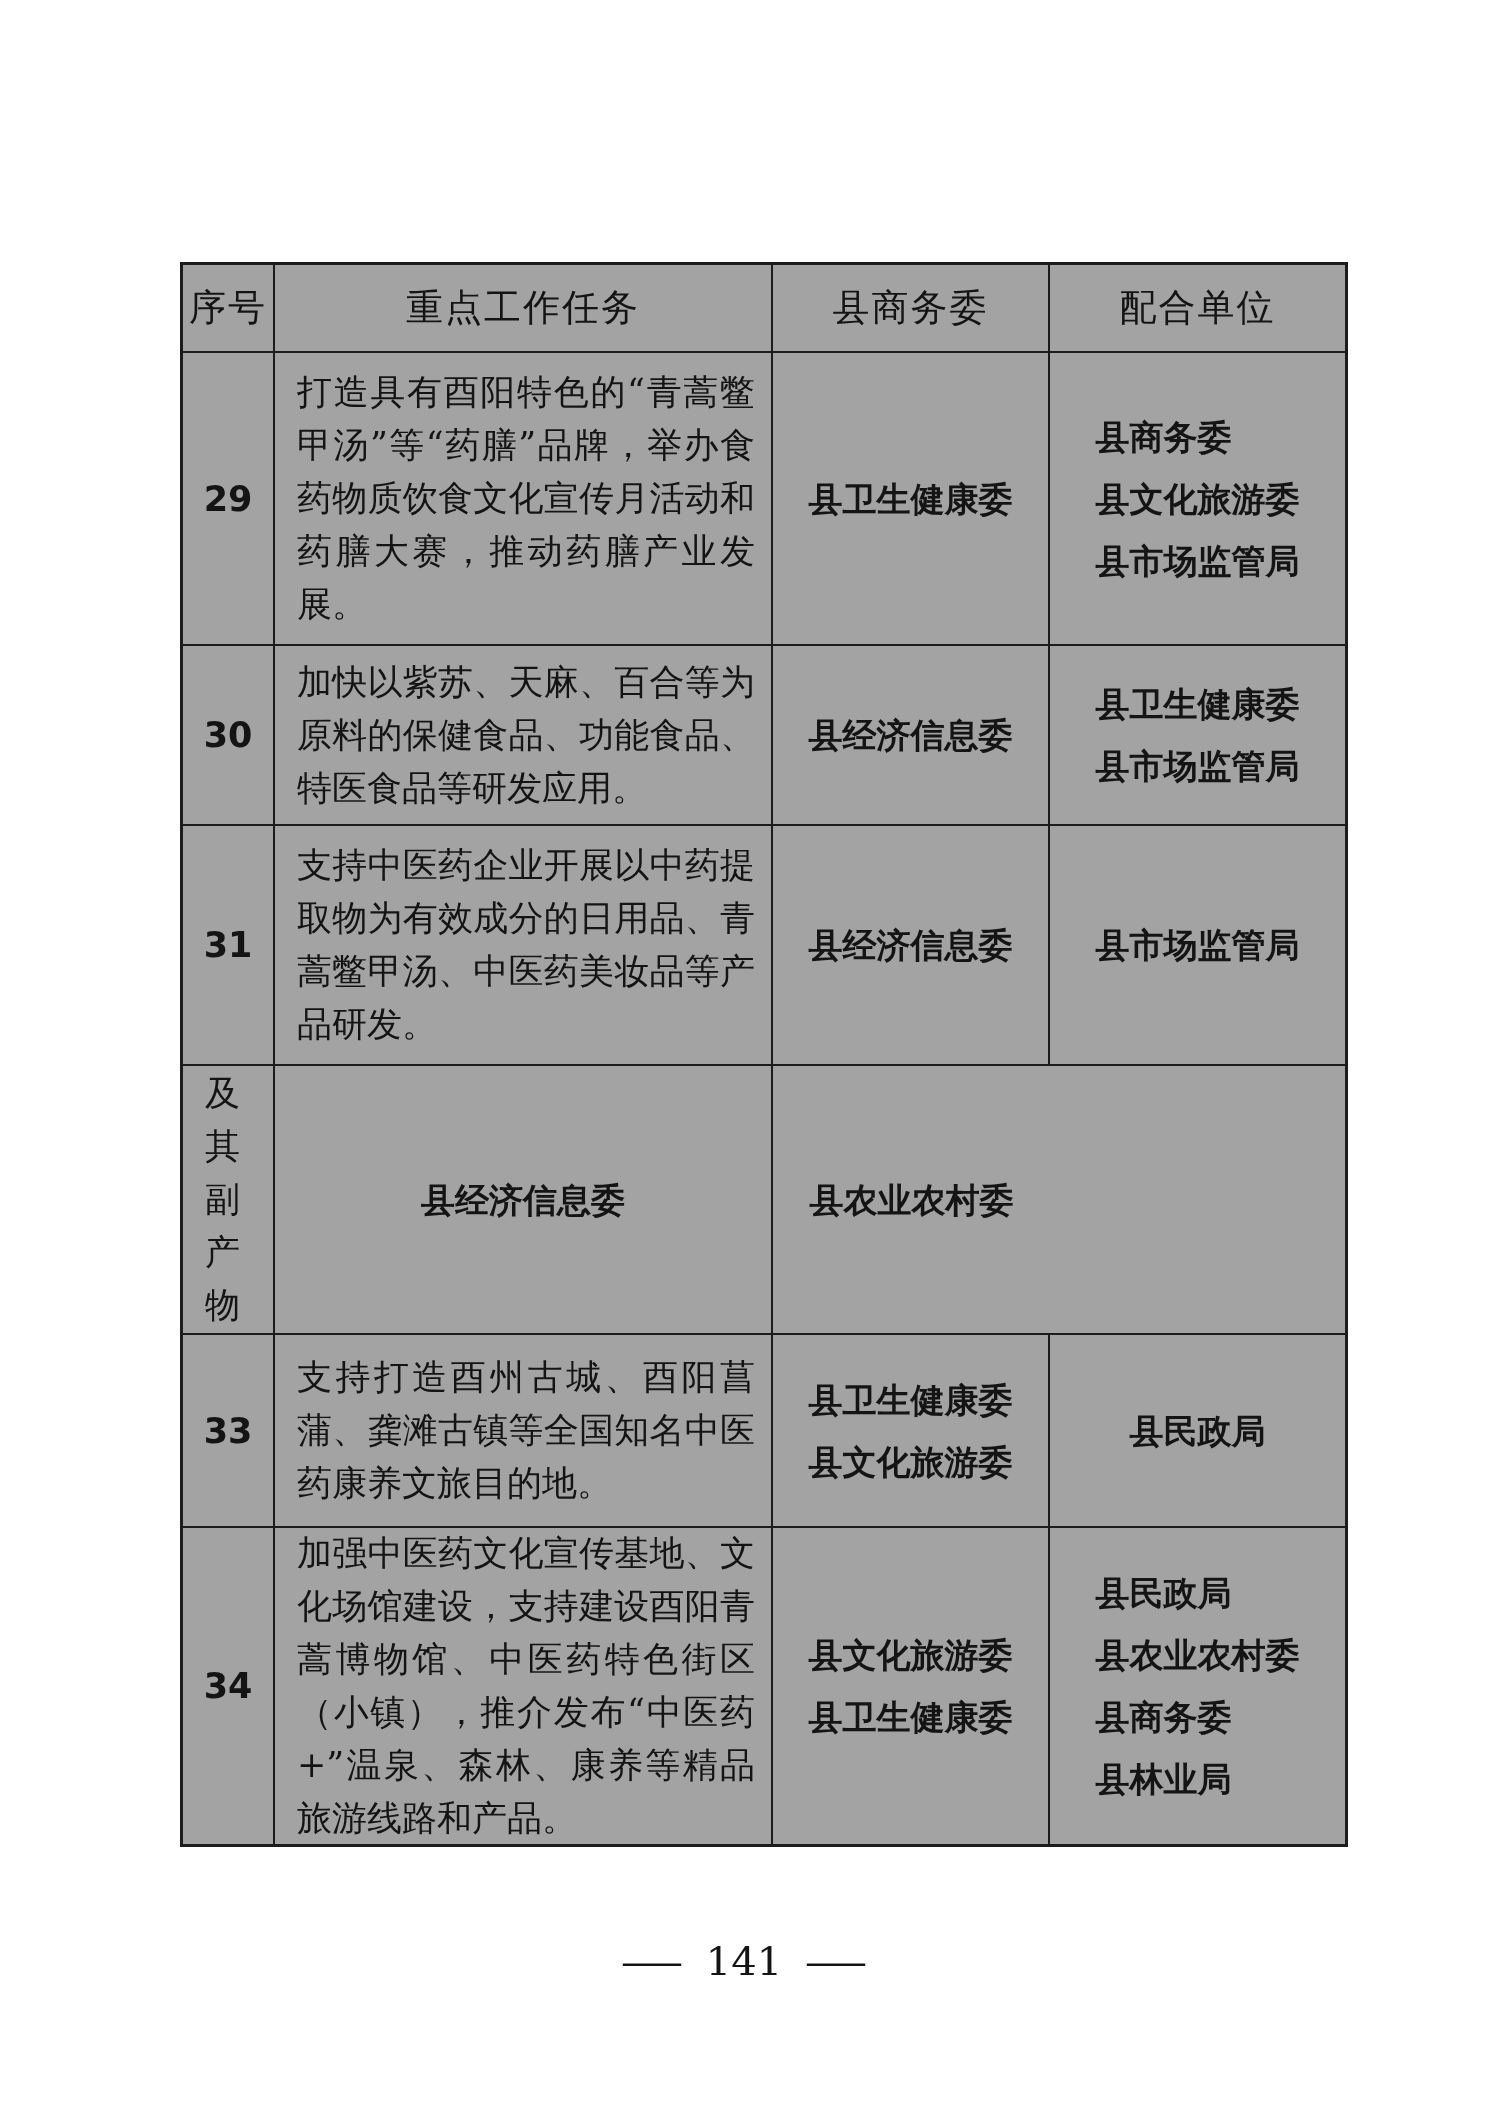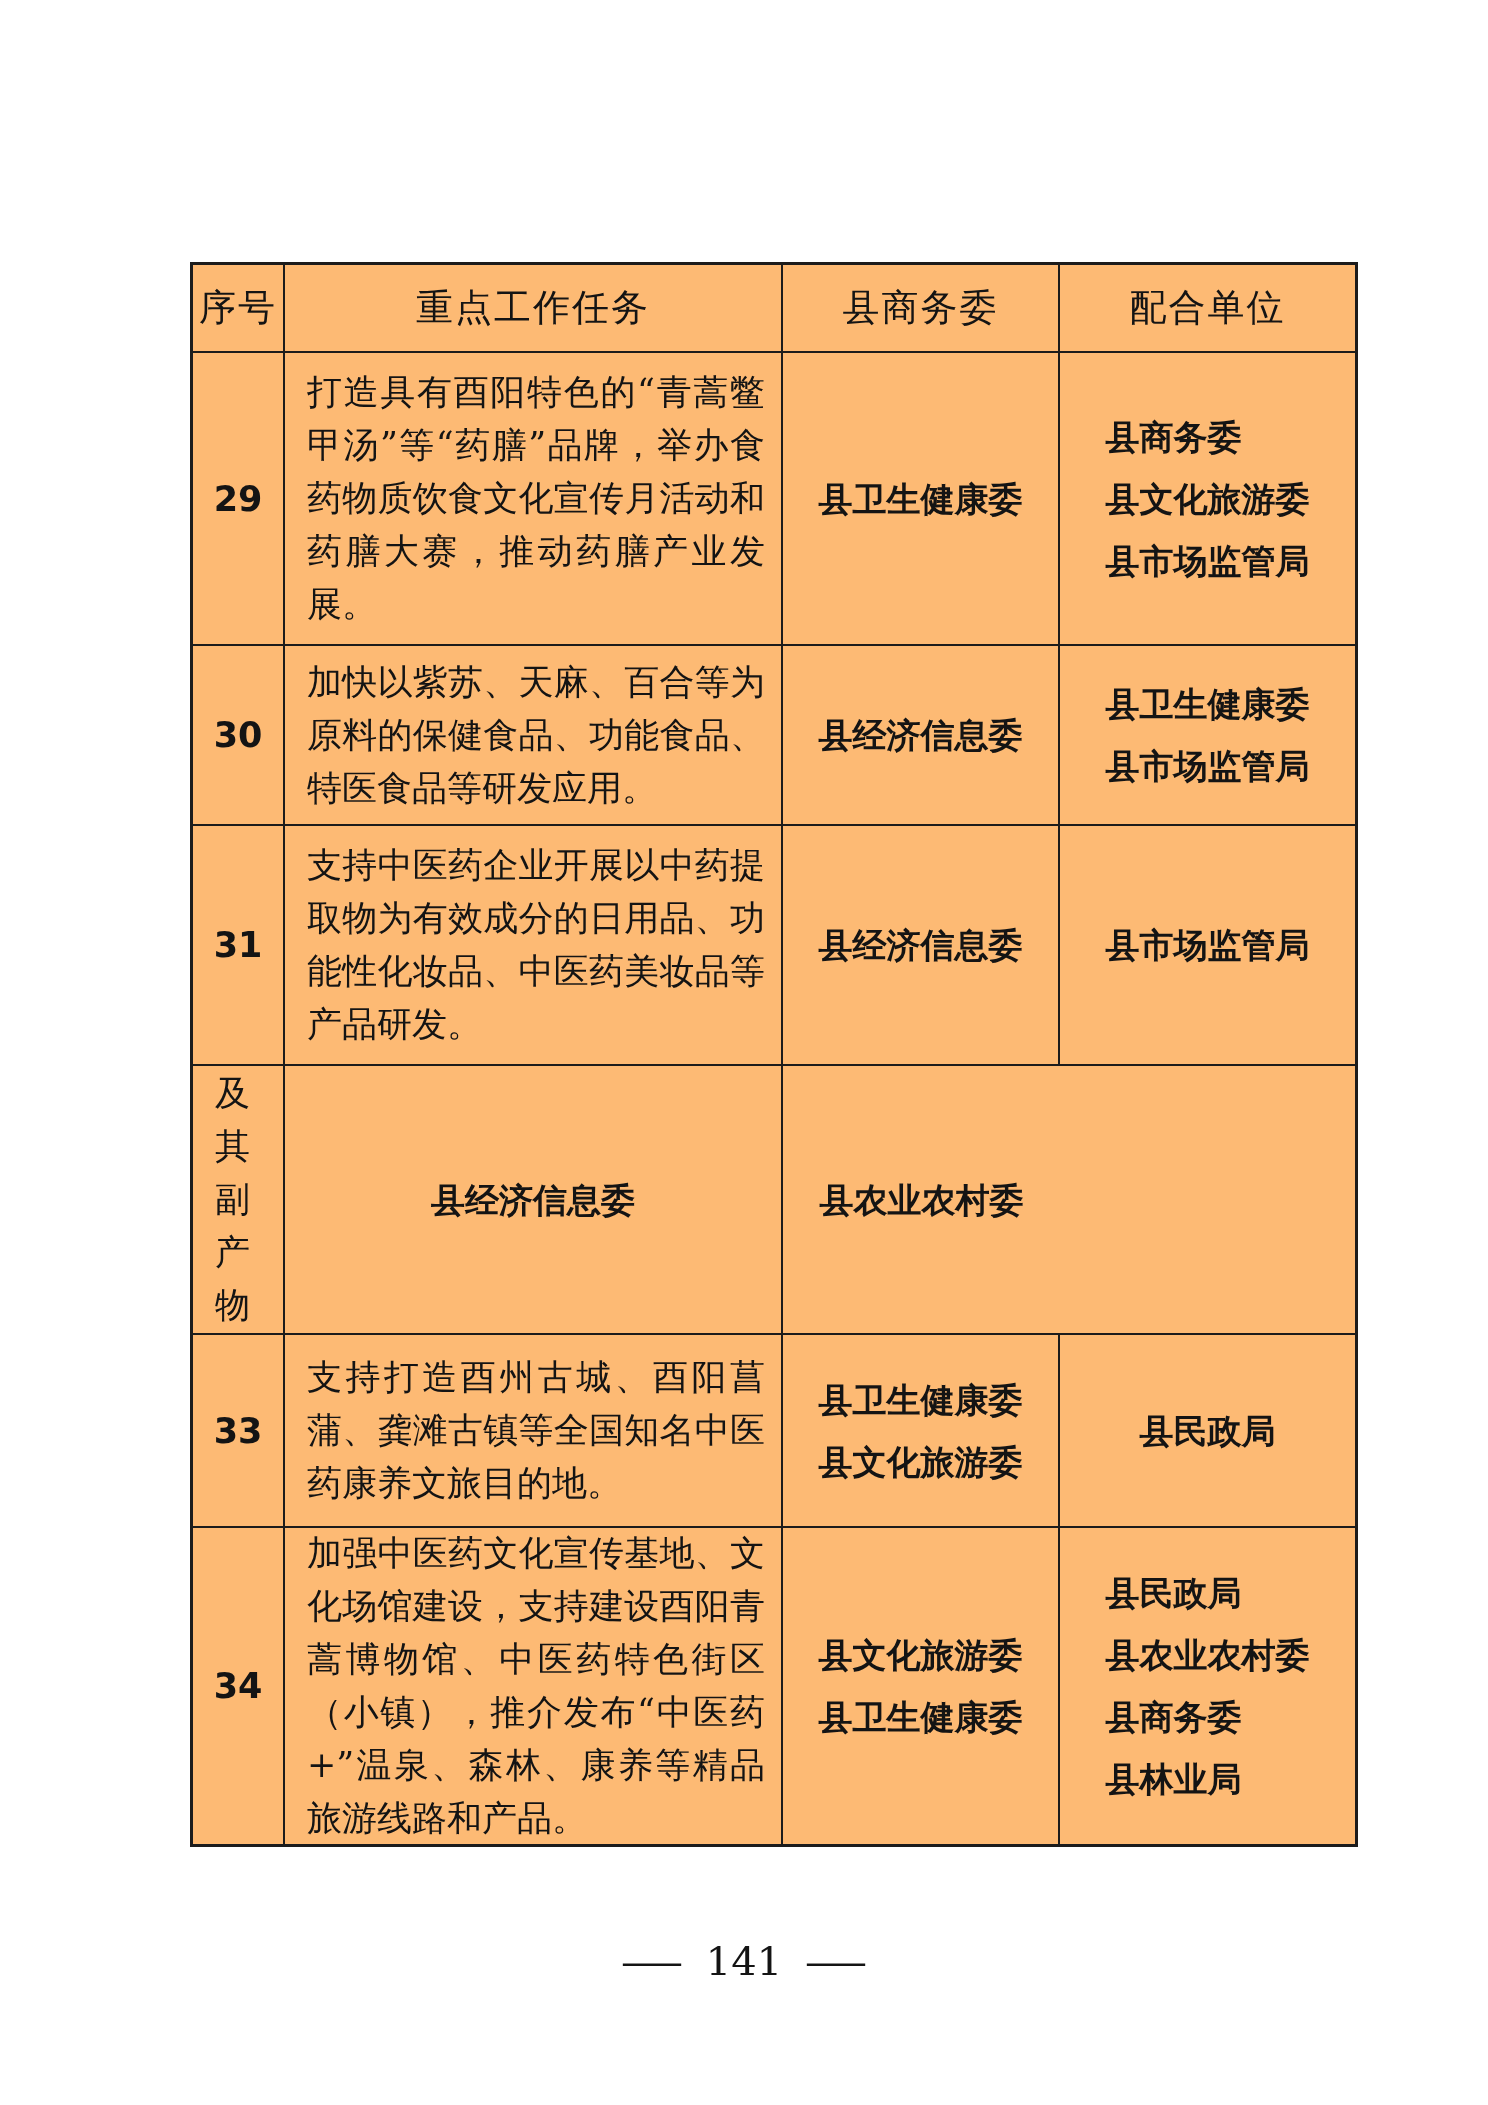--- a/index.html
+++ b/index.html
@@ -7,25 +7,25 @@
     position:relative;
     width:1488px;height:2105px;
     background:#ffffff;
     margin:0 auto;
     font-family:"DejaVu Serif","Liberation Serif",serif;
     color:#141414;
     overflow:hidden;
   }
   .doc-table{
     position:absolute;
-    left:190px;top:262px;
+    left:180px;top:262px;
     width:1168px;
     border:3px solid #1c1c1c;
     box-sizing:border-box;
-    background:#fdba74;
+    background:#a3a3a3;
   }
   .trow{
     display:grid;
     grid-template-columns:92px 498px 277px 1fr;
     border-bottom:2px solid #1c1c1c;
     box-sizing:border-box;
   }
   .trow:last-child{border-bottom:none;}
   .hdr{height:88px;}
   .r29{height:293px;}
@@ -148,21 +148,21 @@
           <span class="unit-line">县市场监管局</span>
         </div>
       </div>
     </div>
 
     <div class="trow r31">
       <div class="cell num-cell">
         <span>31</span>
       </div>
       <div class="cell task-cell">
-        <div class="task-text">支持中医药企业开展以中药提取物为有效成分的日用品、功能性化妆品、中医药美妆品等产品研发。</div>
+        <div class="task-text">支持中医药企业开展以中药提取物为有效成分的日用品、青蒿鳖甲汤、中医药美妆品等产品研发。</div>
       </div>
       <div class="cell unit-cell">
         <div class="unit-block unit-single">
           <span class="unit-line">县经济信息委</span>
         </div>
       </div>
       <div class="cell unit-cell">
         <div class="unit-block unit-single">
           <span class="unit-line">县市场监管局</span>
         </div>

